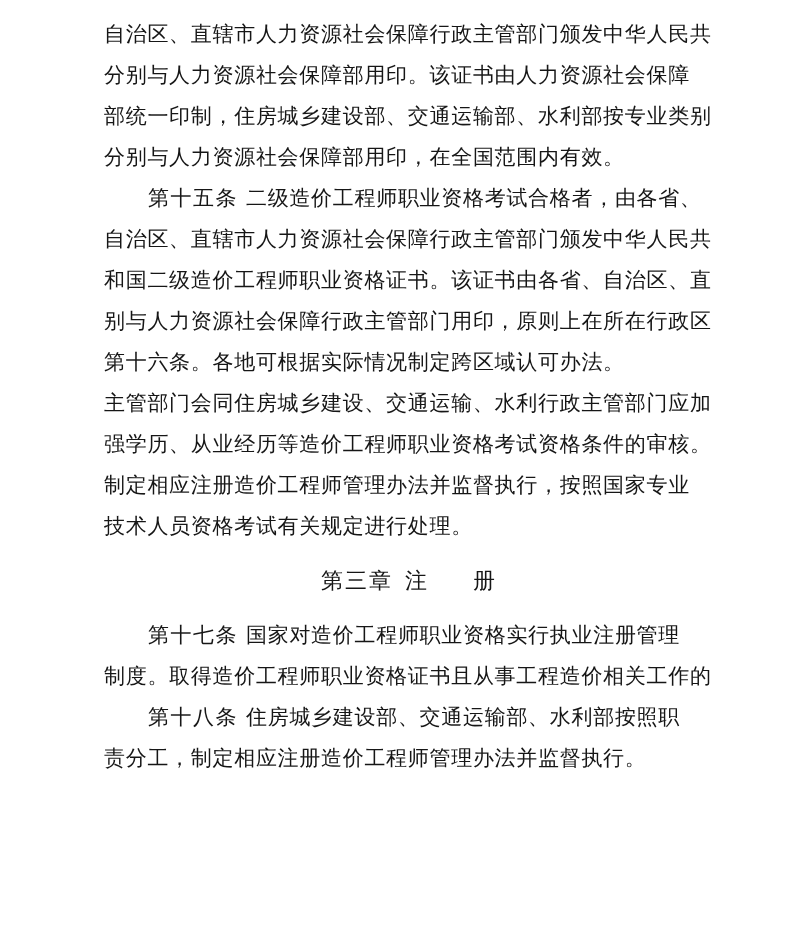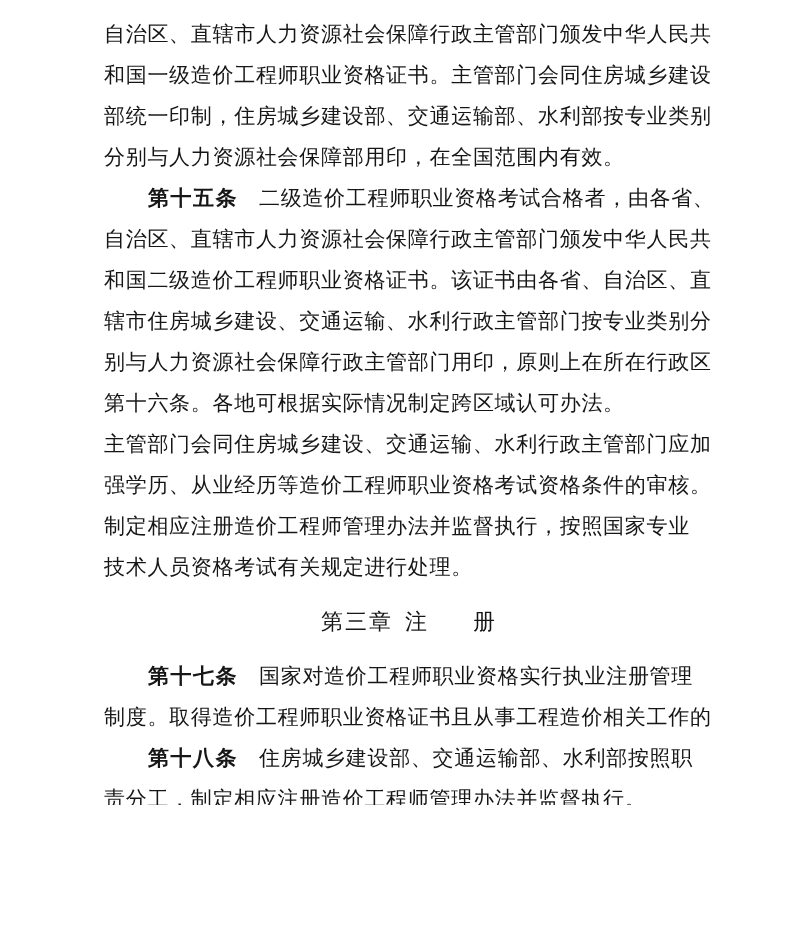--- a/index.html
+++ b/index.html
@@ -26,23 +26,23 @@
     height: 41px;
     line-height: 41px;
     font-size: 21px;
     letter-spacing: 0.7px;
     white-space: nowrap;
   }
   .indent {
     padding-left: 44px;
   }
   .article-label {
-    font-weight: 700;
+    font-weight: 400;
     letter-spacing: 1.5px;
-    margin-right: 21px;
+    margin-right: 8px;
   }
   .chapter {
     height: 41px;
     line-height: 41px;
     margin: 13px 0 14px 0;
     text-align: center;
     font-weight: 400;
     font-size: 22px;
     letter-spacing: 2px;
   }
@@ -59,30 +59,29 @@
     color: #2a2a2a;
   }
 </style>
 </head>
 <body>
 
 <div class="page">
   <div class="content">
 
     <div class="line">自治区、直辖市人力资源社会保障行政主管部门颁发中华人民共</div>
-    <div class="line">和国一级造价工程师职业资格证书。主管部门会同住房城乡建设</div>
+    <div class="line">分别与人力资源社会保障部用印。该证书由人力资源社会保障</div>
     <div class="line">部统一印制，住房城乡建设部、交通运输部、水利部按专业类别</div>
     <div class="line">分别与人力资源社会保障部用印，在全国范围内有效。</div>
 
     <div class="line indent">
       <span class="article-label">第十五条</span><span>二级造价工程师职业资格考试合格者，由各省、</span>
     </div>
     <div class="line">自治区、直辖市人力资源社会保障行政主管部门颁发中华人民共</div>
     <div class="line">和国二级造价工程师职业资格证书。该证书由各省、自治区、直</div>
-    <div class="line">辖市住房城乡建设、交通运输、水利行政主管部门按专业类别分</div>
     <div class="line">别与人力资源社会保障行政主管部门用印，原则上在所在行政区</div>
     <div class="line">第十六条。各地可根据实际情况制定跨区域认可办法。</div>
 
     <div class="line">主管部门会同住房城乡建设、交通运输、水利行政主管部门应加</div>
     <div class="line">强学历、从业经历等造价工程师职业资格考试资格条件的审核。</div>
     <div class="line">制定相应注册造价工程师管理办法并监督执行，按照国家专业</div>
     <div class="line">技术人员资格考试有关规定进行处理。</div>
 
     <div class="chapter">
       <span>第三章</span><span class="title-char-1">注</span><span class="title-char-2">册</span>

